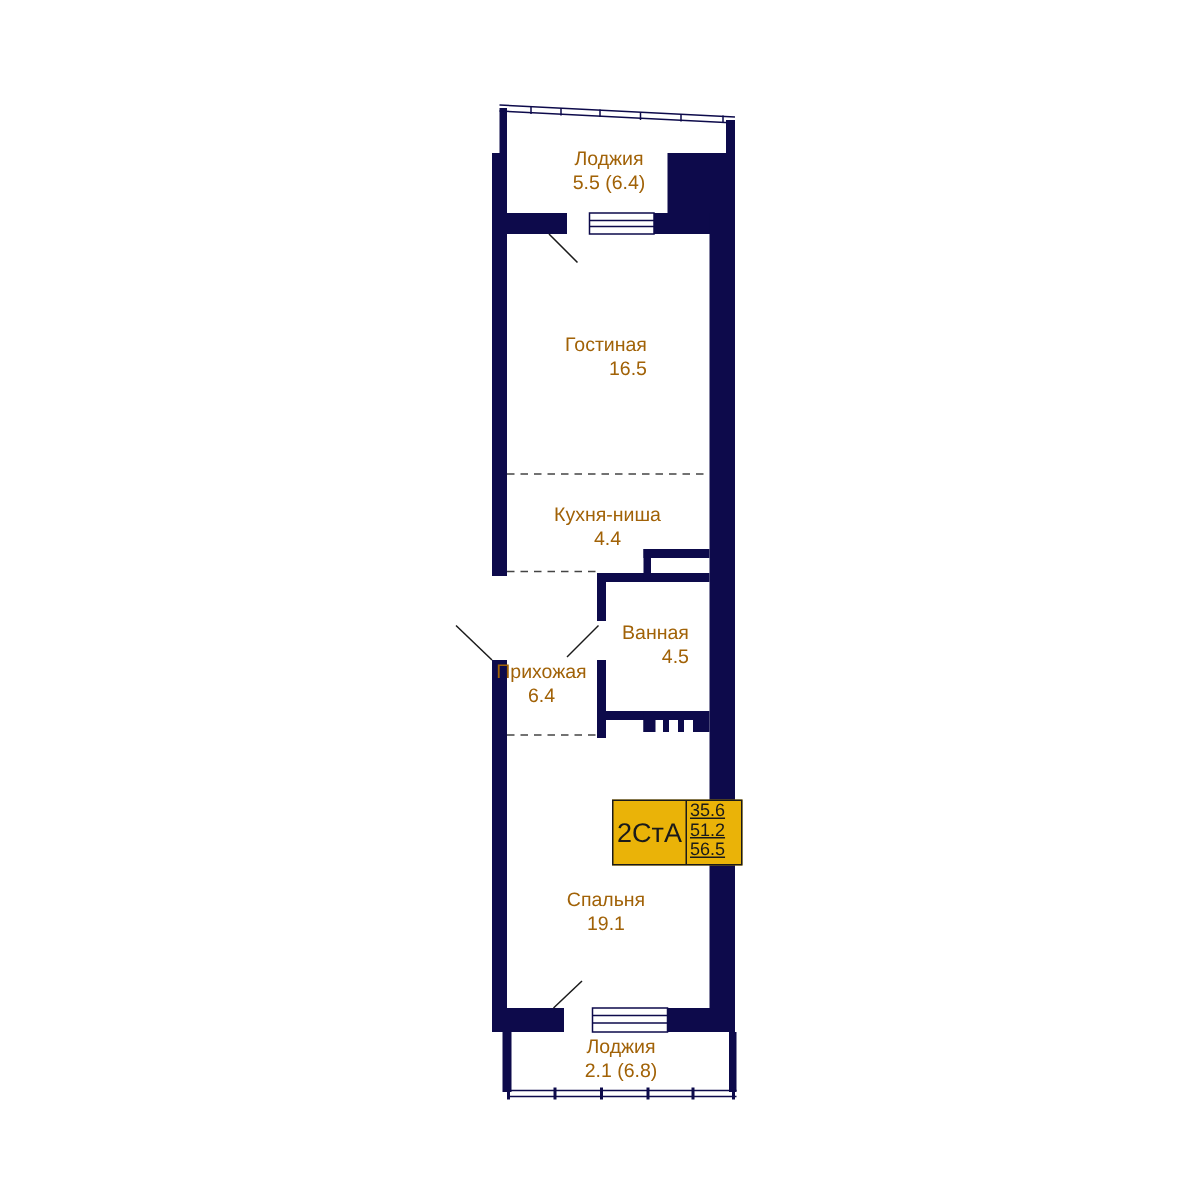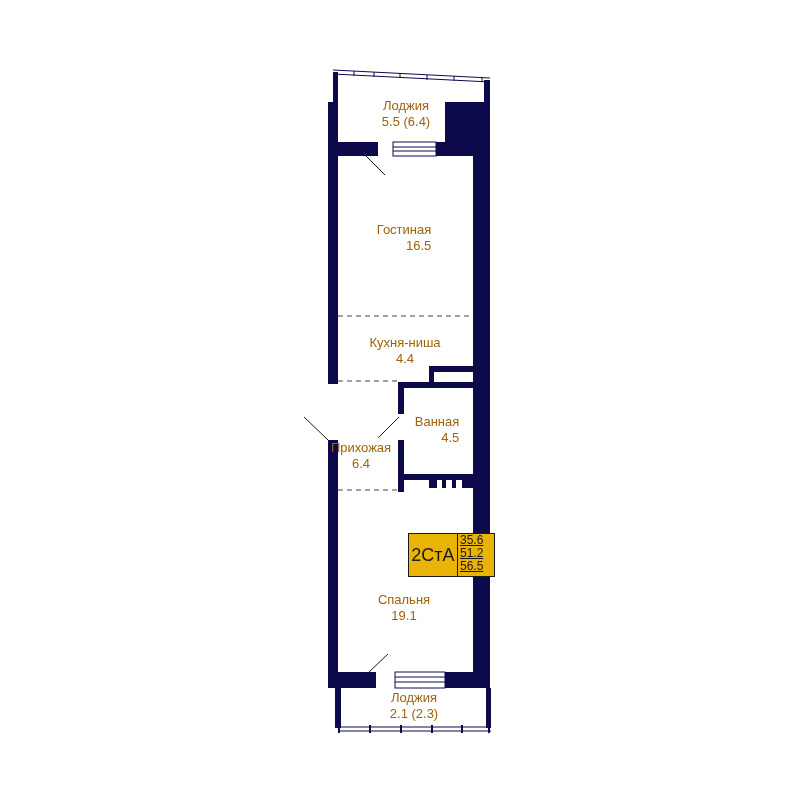--- a/index.html
+++ b/index.html
@@ -133,14 +133,14 @@
   </div>
 </div>
 
 <div class="lbl" style="left:404px; top:592px;">
   <div>Спальня</div>
   <div>19.1</div>
 </div>
 
 <div class="lbl" style="left:414px; top:690px;">
   <div>Лоджия</div>
-  <div>2.1 (2.3)</div>
+  <div>2.1 (6.8)</div>
 </div>
 
 </body></html>

